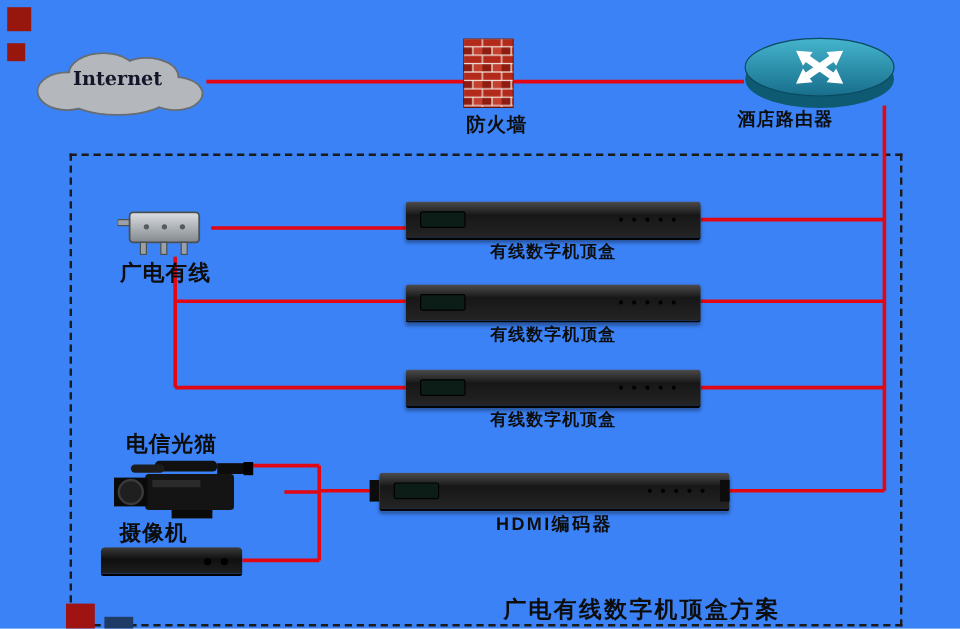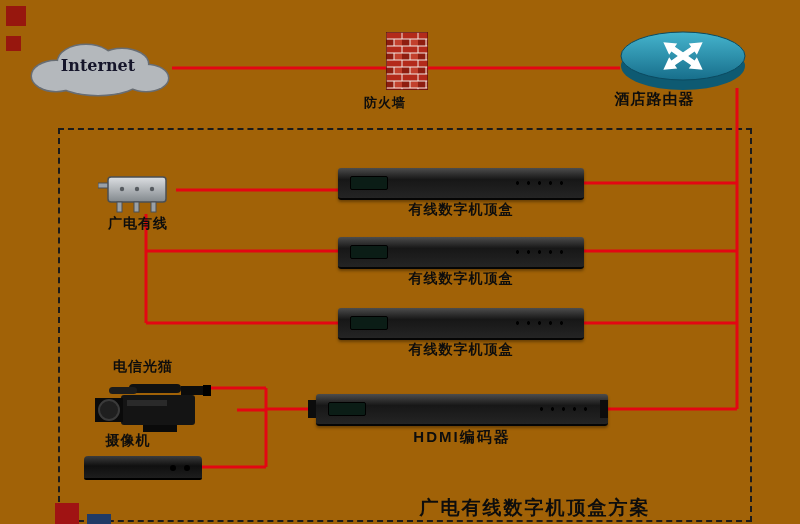--- a/index.html
+++ b/index.html
@@ -1,17 +1,17 @@
 <!DOCTYPE html>
 <html><head>
 <meta charset="utf-8">
 <style>
   html,body{margin:0;padding:0;background:#fff;}
   .canvas{
-    position:relative;width:800px;height:524px;background:#a16207;overflow:hidden;
+    position:relative;width:800px;height:524px;background:#3b82f6;overflow:hidden;
     font-family:"Liberation Sans",sans-serif;
   }
   
   .wires{position:absolute;left:0;top:0;width:800px;height:524px;z-index:1;}
   
   .boundary{
     position:absolute;left:58px;top:128px;width:690px;height:390px;
     border:2px dashed #1b1b1b;z-index:0;
   }
   
@@ -63,23 +63,23 @@
     background:linear-gradient(180deg,#3c3c3c 0%,#101010 45%,#1d1d1d 100%);
     border-radius:4px 4px 2px 2px;border-bottom:2px solid #000;
   }
   .media::after{
     content:"";position:absolute;right:12px;top:9px;width:6px;height:6px;border-radius:50%;
     background:#000;box-shadow:-14px 0 0 #000;
   }
   
   .lbl{
     position:absolute;z-index:3;font-weight:bold;color:#0d0d0d;text-align:center;
-    font-size:14px;letter-spacing:1px;white-space:nowrap;
-  }
-  .fw-lbl{left:335px;top:94px;width:100px;font-size:13px;}
+    font-size:18px;letter-spacing:1px;white-space:nowrap;
+  }
+  .fw-lbl{left:364px;top:94px;width:100px;font-size:16px;}
   .router-lbl{left:572px;top:90px;width:165px;font-size:15px;}
   .splitter-lbl{left:88px;top:215px;width:100px;}
   .stb-lbl{left:338px;width:246px;font-size:14px;}
   .s1{top:201px;} .s2{top:270px;} .s3{top:341px;}
   .modem-lbl{left:93px;top:358px;width:100px;}
   .cam-lbl{left:88px;top:432px;width:80px;}
   .media-lbl{left:80px;top:480px;width:130px;}
   .enc-lbl{left:316px;top:428px;width:292px;font-size:15px;letter-spacing:2px;}
   .title{left:360px;top:495px;width:350px;font-size:19px;letter-spacing:2px;}
 </style>

